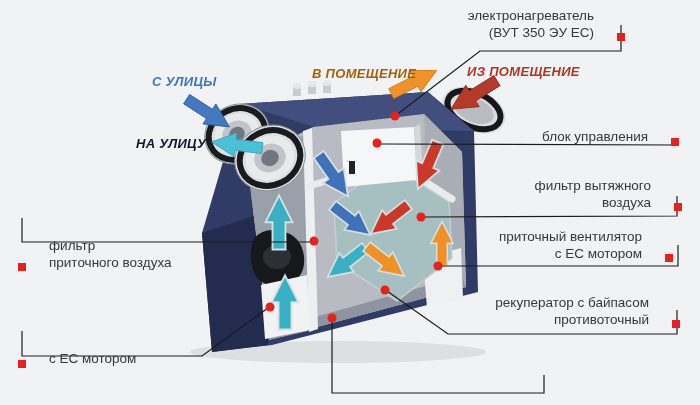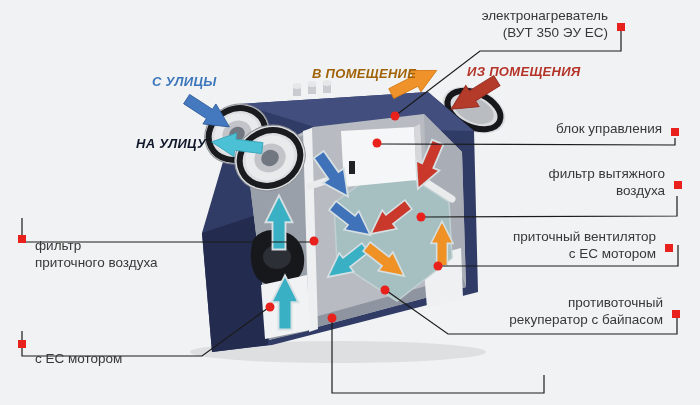--- a/index.html
+++ b/index.html
@@ -3,39 +3,39 @@
 <meta charset="utf-8">
 <style>
   html,body{margin:0;padding:0;background:#e9eaeb;}
   .stage{
     position:relative;width:700px;height:405px;overflow:hidden;
     background:#f1f2f3;
     font-family:"Liberation Sans",sans-serif;
   }
   .stage svg{position:absolute;left:0;top:0;}
   .callout{
-    position:absolute;display:flex;gap:9px;align-items:center;
+    position:absolute;display:flex;gap:23px;align-items:flex-end;
     color:#383838;font-size:13.5px;line-height:16.5px;white-space:nowrap;
   }
   .callout .txt{display:block;}
   .callout.right .txt{text-align:right;}
   .callout.left .txt{text-align:left;margin-top:36px;}
   .sq{width:8px;height:8px;background:#e8211c;margin-top:5px;flex:none;}
   .flow{
     position:absolute;font-weight:bold;font-style:italic;
     font-size:13px;letter-spacing:.3px;white-space:nowrap;
   }
   .flow.from-street{color:#3b76bb;left:152px;top:74px;font-style:italic;}
   .flow.to-street{color:#0f172a;left:136px;top:136px;}
   .flow.to-room{color:#a16207;left:312px;top:66px;}
   .flow.from-room{color:#b5342a;left:467px;top:64px;}
   
   .c-heater{top:8px;right:75px;}
-  .c-control{top:121px;right:21px;margin-left:44px;}
-  .c-exhaust-filter{top:166px;right:18px;}
+  .c-control{top:129px;right:21px;margin-left:44px;}
+  .c-exhaust-filter{top:178px;right:18px;}
   .c-supply-fan{top:229px;right:27px;}
   .c-recuperator{top:295px;right:20px;}
   .c-drain-pan{top:358px;right:152px;}
   .c-supply-filter{top:202px;left:18px;}
   .c-exhaust-fan{top:315px;left:18px;}
 </style>
 </head>
 <body>
 
 <div class="stage">
@@ -153,21 +153,21 @@
       <circle cx="385" cy="290" r="4.5"></circle>
       <circle cx="332" cy="318" r="4.5"></circle>
       <circle cx="314" cy="241" r="4.5"></circle>
       <circle cx="270" cy="307" r="4.5"></circle>
     </g>
   </svg>
 
   <div class="flow from-street">С УЛИЦЫ</div>
   <div class="flow to-street">НА УЛИЦУ</div>
   <div class="flow to-room">В ПОМЕЩЕНИЕ</div>
-  <div class="flow from-room">ИЗ ПОМЕЩЕНИЯ</div>
+  <div class="flow from-room">ИЗ ПОМЕЩЕНИЕ</div>
 
   <div class="callout right c-heater">
     <span class="txt">
       <span style="display:block">электронагреватель</span>
       <span style="display:block">(ВУТ 350 ЭУ ЕС)</span>
     </span>
     <span class="sq"></span>
   </div>
 
   <div class="callout right c-control">
@@ -188,22 +188,22 @@
   <div class="callout right c-supply-fan">
     <span class="txt">
       <span style="display:block">приточный вентилятор</span>
       <span style="display:block">с ЕС мотором</span>
     </span>
     <span class="sq"></span>
   </div>
 
   <div class="callout right c-recuperator">
     <span class="txt">
+      <span style="display:block">рекуператор с байпасом</span>
       <span style="display:block">противоточный</span>
-      <span style="display:block">рекуператор с байпасом</span>
     </span>
     <span class="sq"></span>
   </div>
 
 
   <div class="callout left c-supply-filter">
     <span class="sq"></span>
     <span class="txt">
       <span style="display:block">фильтр</span>
       <span style="display:block">приточного воздуха</span>

